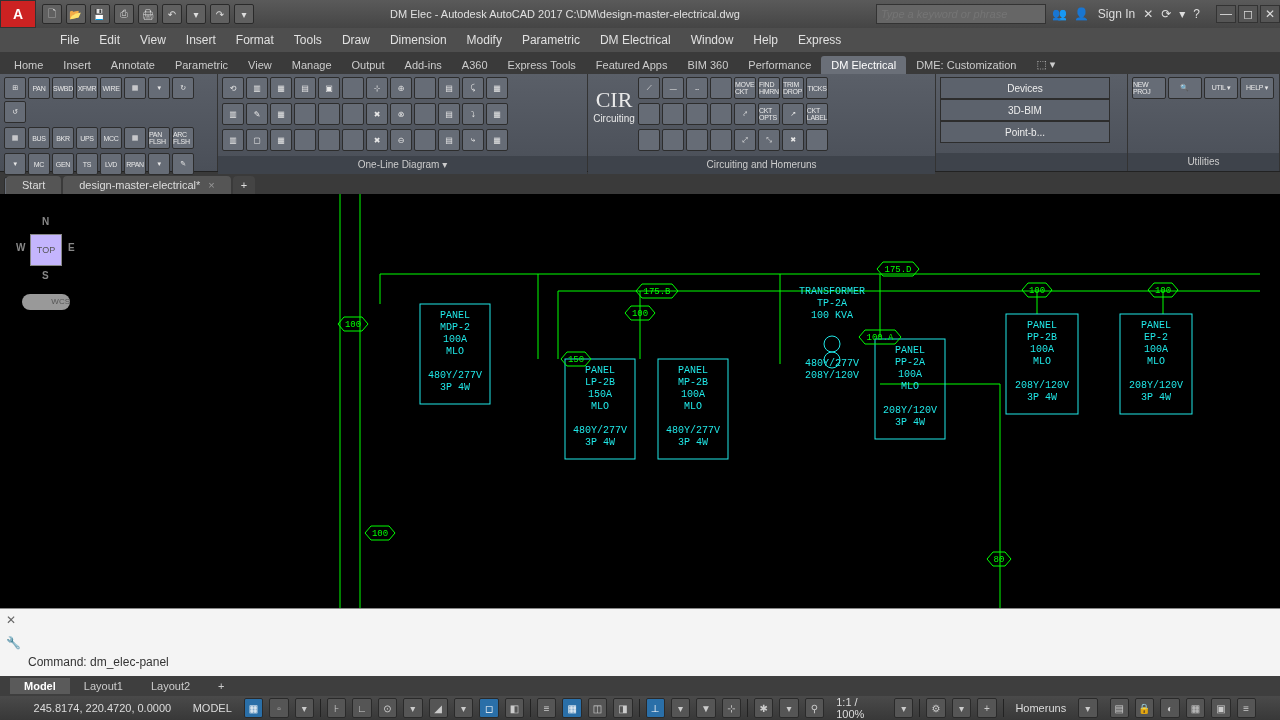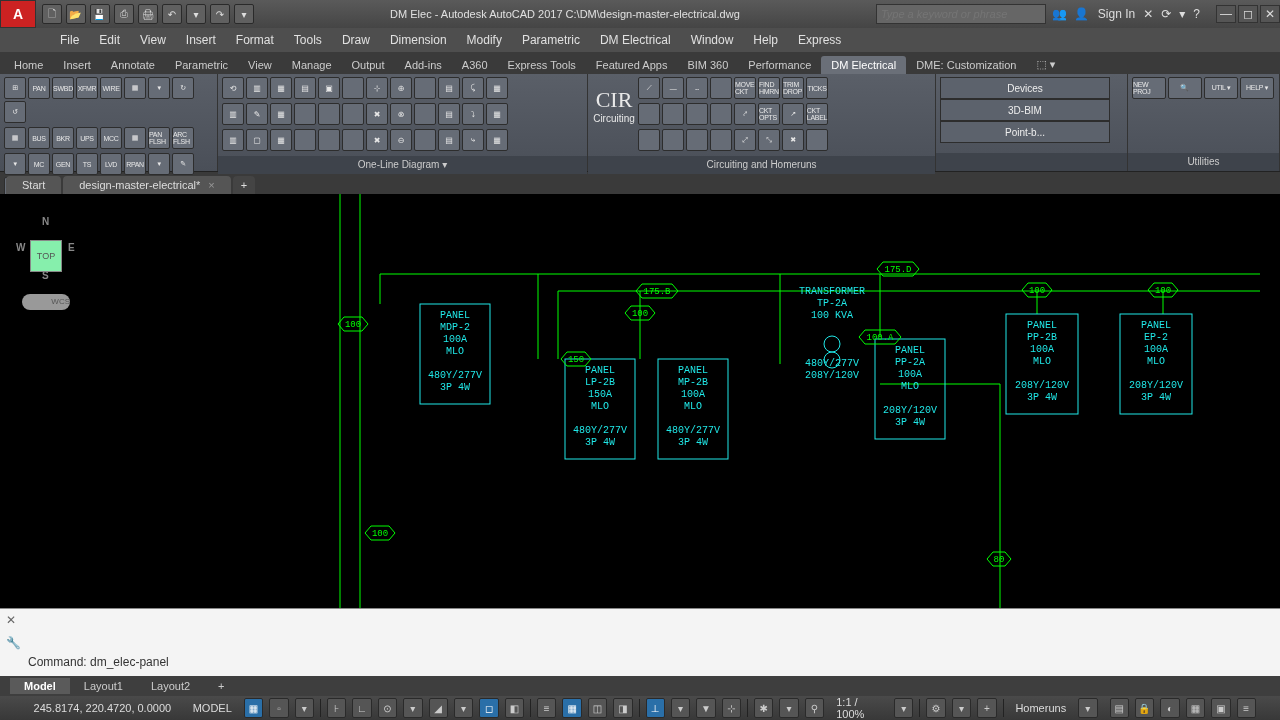--- a/index.html
+++ b/index.html
@@ -42,21 +42,21 @@
 
 .doc-tabs { height: 22px; background: #3a3a3a; display: flex; align-items: flex-end; padding-left: 6px; }
 .doc-tab { padding: 3px 16px; background: #555; color: #ddd; font-size: 11px; margin-right: 2px; border-radius: 4px 4px 0 0; cursor: pointer; position: relative; }
 .doc-tab.plus { padding: 3px 8px; background: #444; }
 .doc-tab .close { margin-left: 8px; color: #999; }
 
 
 .canvas { position: absolute; left: 0; top: 194px; right: 0; bottom: 112px; background: #000; overflow: hidden; }
 .canvas svg { width: 100%; height: 100%; }
 .viewcube { position: absolute; left: 14px; top: 12px; width: 64px; height: 102px; }
-.vc-face { width: 32px; height: 32px; background: #86efac; color: #555; font-size: 9px; display: flex; align-items: center; justify-content: center; position: absolute; left: 16px; top: 28px; border: 1px solid #888; margin-top: 6px; }
+.vc-face { width: 32px; height: 32px; background: #c4b5fd; color: #555; font-size: 9px; display: flex; align-items: center; justify-content: center; position: absolute; left: 16px; top: 28px; border: 1px solid #888; }
 .vc-n,.vc-s,.vc-e,.vc-w { position: absolute; color: #888; font-size: 10px; font-weight: bold; }
 .vc-n { left: 28px; top: 10px; } .vc-s { left: 28px; top: 64px; } .vc-w { left: 2px; top: 36px; } .vc-e { left: 54px; top: 36px; }
 .vc-wcs { position: absolute; left: 8px; top: 88px; width: 48px; height: 16px; background: #999; border-radius: 8px; color: #555; font-size: 8px; text-align: right; line-height: 16px; }
 
 
 .cmd-area { position: absolute; left: 0; right: 0; bottom: 44px; height: 68px; background: #f4f4f4; border-top: 1px solid #888; font-family: Consolas, monospace; font-size: 12px; }
 .cmd-hist { padding: 2px 28px; color: #333; margin-top: 44px; }
 .cmd-line { display: flex; align-items: center; height: 22px; background: #fff; border-top: 1px solid #aaa; padding-left: 24px; }
 .cmd-chevron { width: 20px; height: 18px; background: #ddd; border: 1px solid #999; text-align: center; font-size: 10px; color: #555; margin-right: 6px; }
 .cmd-input { flex: 1; border: none; outline: none; font-style: italic; color: #999; font-size: 12px; }

